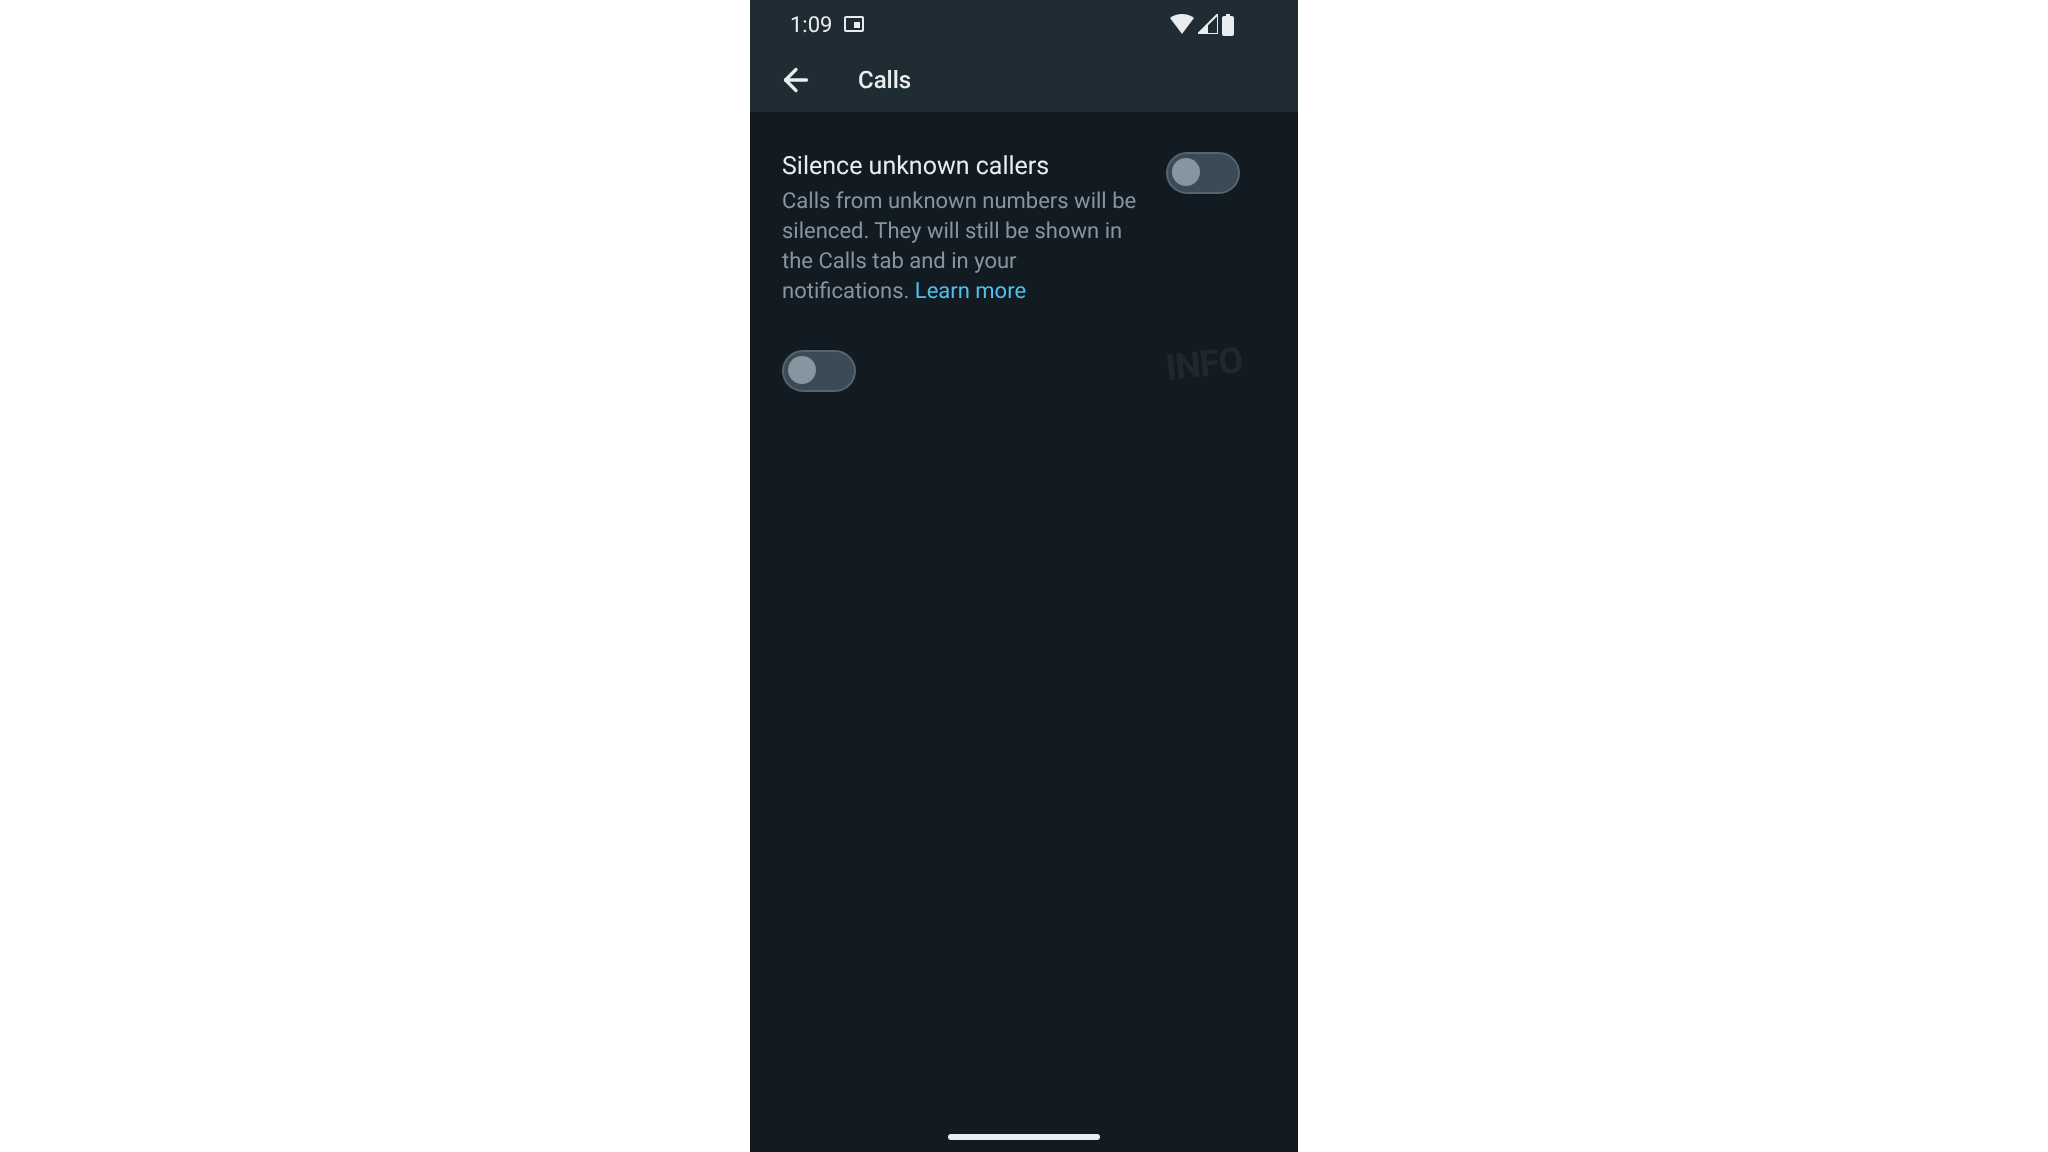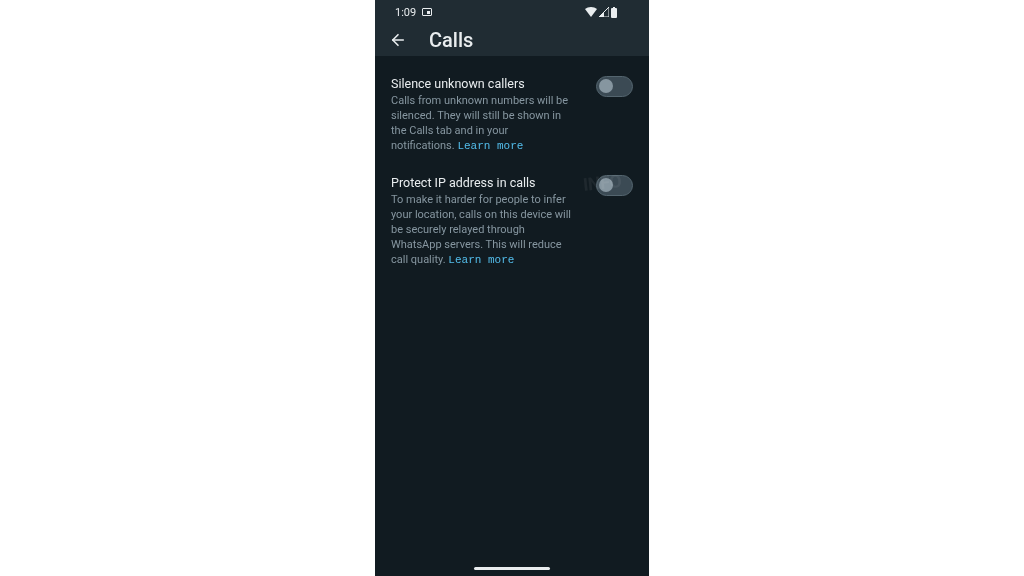--- a/index.html
+++ b/index.html
@@ -35,51 +35,50 @@
     .app-bar {
       height: 32px;
       background: #202c33;
       display: flex;
       align-items: center;
       padding: 0 14px;
       gap: 22px;
     }
     .app-bar-title {
       color: #e9edef;
-      font-size: 20px;
+      font-size: 12px;
       font-weight: 500;
     }
     .content {
       padding: 10px 16px 0 16px;
     }
     .setting-item {
       display: flex;
       align-items: flex-start;
-      justify-content: space-between;
+      justify-content: flex-start;
       gap: 12px;
       padding: 10px 0 12px 0;
     }
     .setting-text { flex: 1; max-width: 180px; }
     .setting-title {
       color: #e9edef;
       font-size: 12.5px;
       font-weight: 400;
       margin-bottom: 3px;
     }
     .setting-desc {
       color: #8696a0;
       font-size: 11px;
       line-height: 1.35;
     }
     .learn-more {
       color: #53bdeb;
       font-size: 11px;
       cursor: pointer;
       display: inline;
-      font-family: Liberation Mono, monospace;
     }
     .toggle {
       width: 37px;
       height: 21px;
       background: #3b4a54;
       border-radius: 11px;
       border: 1.5px solid #54656f;
       position: relative;
       flex-shrink: 0;
       cursor: pointer;
@@ -169,24 +168,20 @@
 
     <div class="setting-item">
       <div class="setting-text">
         <div class="setting-title">Silence unknown callers</div>
         <div class="setting-desc"><span>Calls from unknown numbers will be silenced. They will still be shown in the Calls tab and in your notifications. </span><span class="learn-more">Learn more</span></div>
       </div>
       <div class="toggle"></div>
     </div>
 
     <div class="setting-item">
-      <div class="setting-text">
-        <div class="setting-title">Protect IP address in calls</div>
-        <div class="setting-desc"><span>To make it harder for people to infer your location, calls on this device will be securely relayed through WhatsApp servers. This will reduce call quality. </span><span class="learn-more">Learn more</span></div>
-      </div>
       <div class="toggle"></div>
     </div>
 
   </div>
 
   <div class="watermark">INFO</div>
 
   <div class="home-indicator"></div>
 </div>
 

